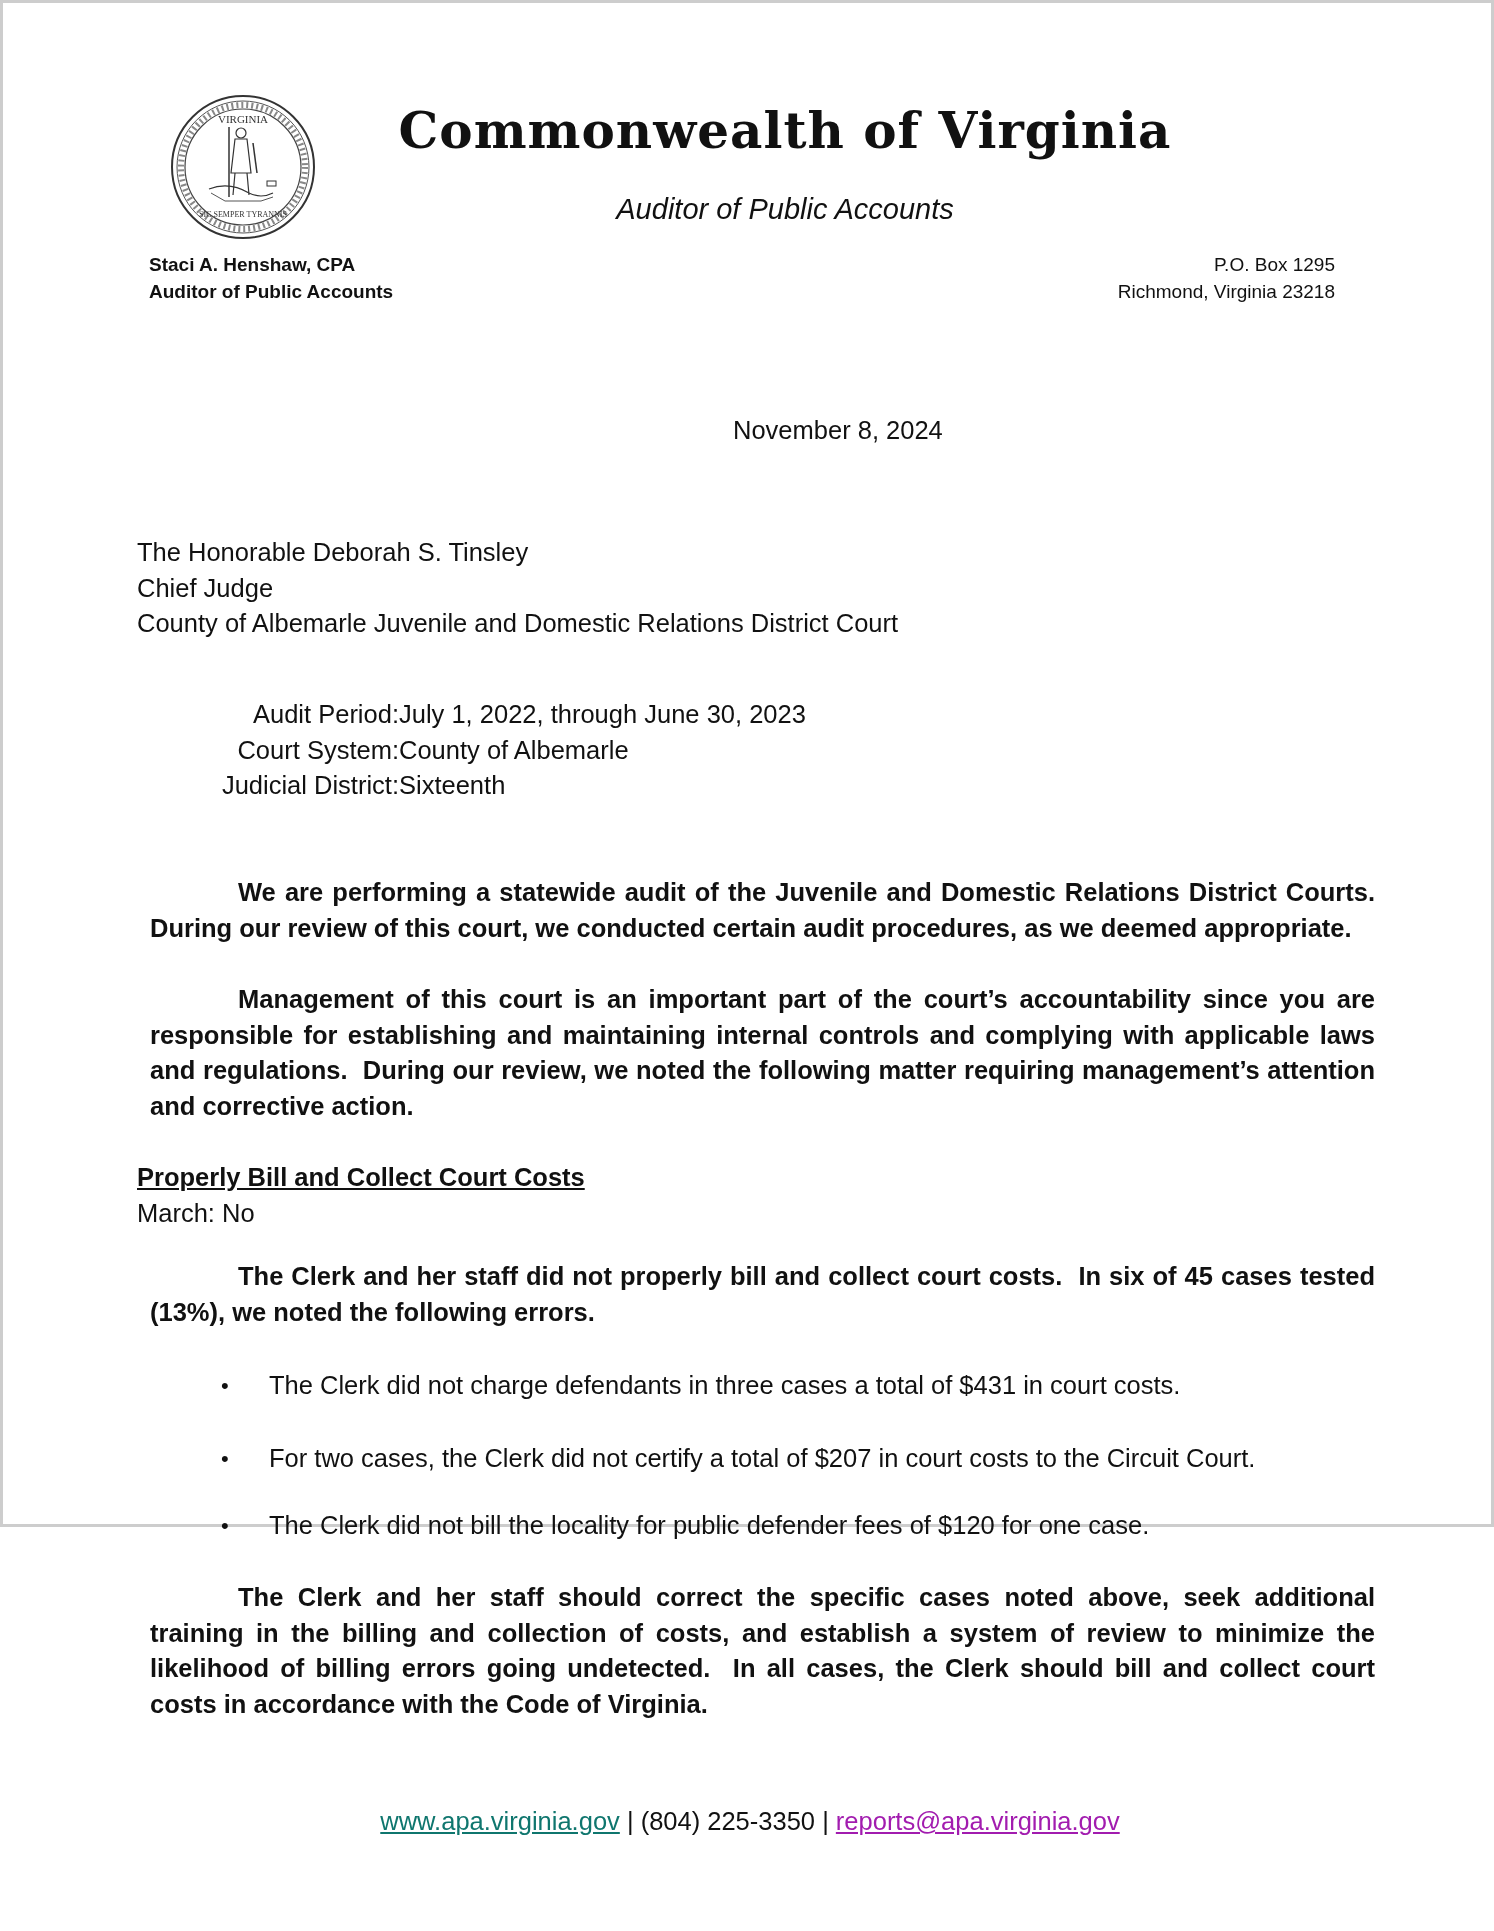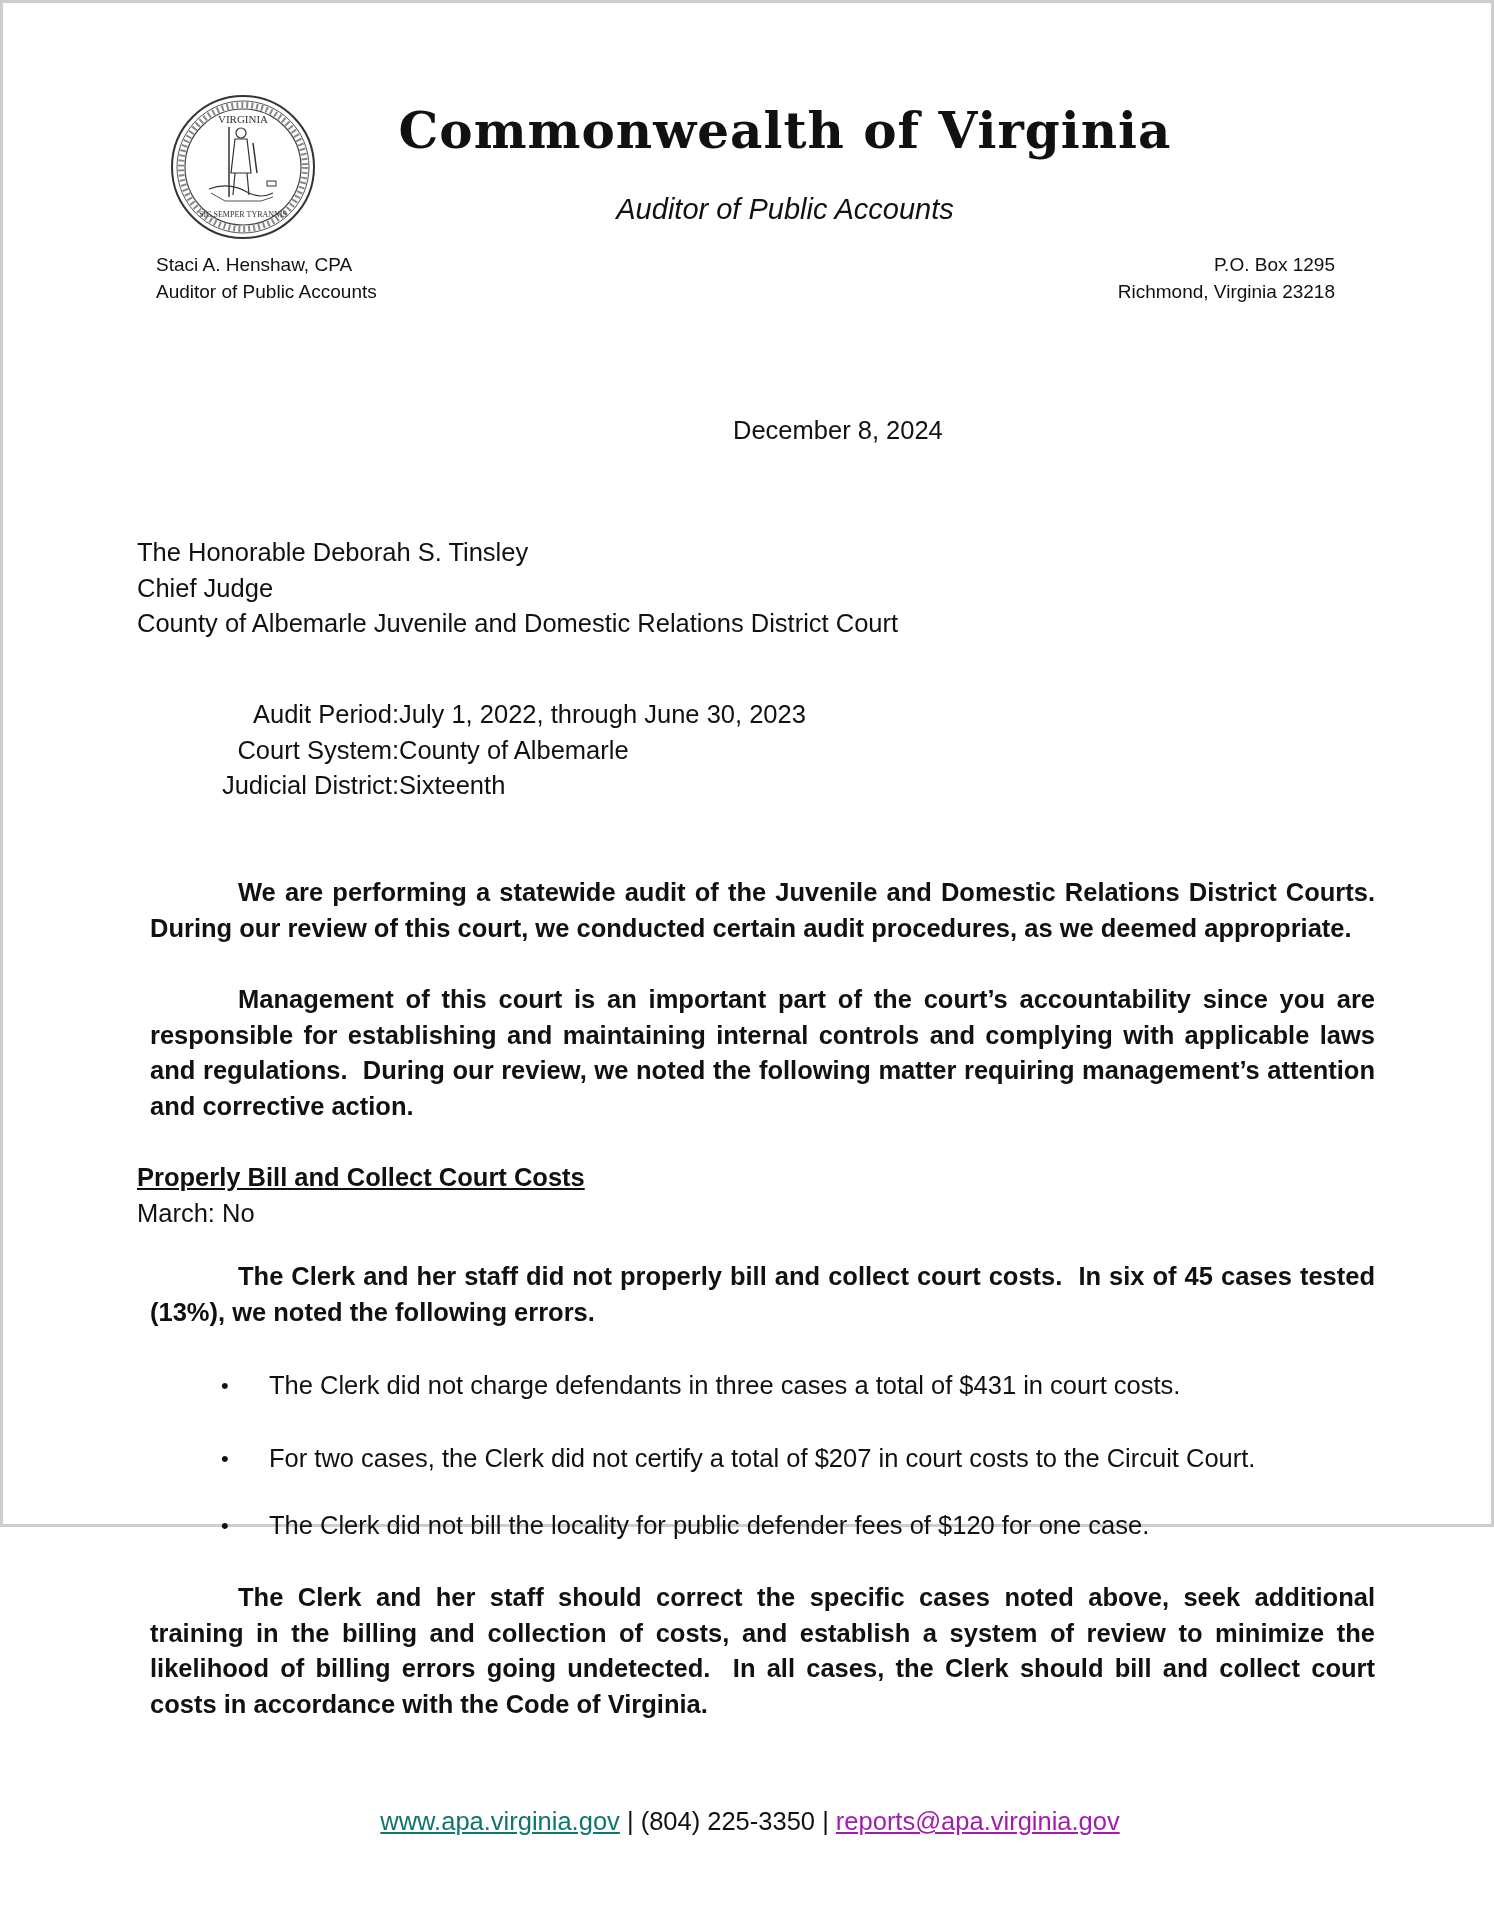--- a/index.html
+++ b/index.html
@@ -56,21 +56,21 @@
     font-size: 29px;
     color: #111;
   }
   .lh-left, .lh-right {
     position: absolute;
     top: 248px;
     font-size: 19px;
     line-height: 27px;
     color: #111;
   }
-  .lh-left { left: 153px; }
+  .lh-left { left: 146px; font-weight: bold; }
   .lh-right { right: 156px; text-align: right; }
   .lh-left div, .lh-right div { white-space: nowrap; }
 
   .body-text {
     font-size: 25.5px;
     line-height: 35.6px;
     color: #111;
   }
   .date {
     position: absolute;
@@ -186,21 +186,21 @@
 
   <div class="lh-left">
     <div>Staci A. Henshaw, CPA</div>
     <div>Auditor of Public Accounts</div>
   </div>
   <div class="lh-right">
     <div>P.O. Box 1295</div>
     <div>Richmond, Virginia 23218</div>
   </div>
 
-  <div class="body-text date">December 8, 2024</div>
+  <div class="body-text date">November 8, 2024</div>
 
   <div class="body-text addressee">
     <div>The Honorable Deborah S. Tinsley</div>
     <div>Chief Judge</div>
     <div>County of Albemarle Juvenile and Domestic Relations District Court</div>
   </div>
 
   <div class="body-text audit-info">
     <div class="audit-row">
       <span class="audit-label">Audit Period:</span>

